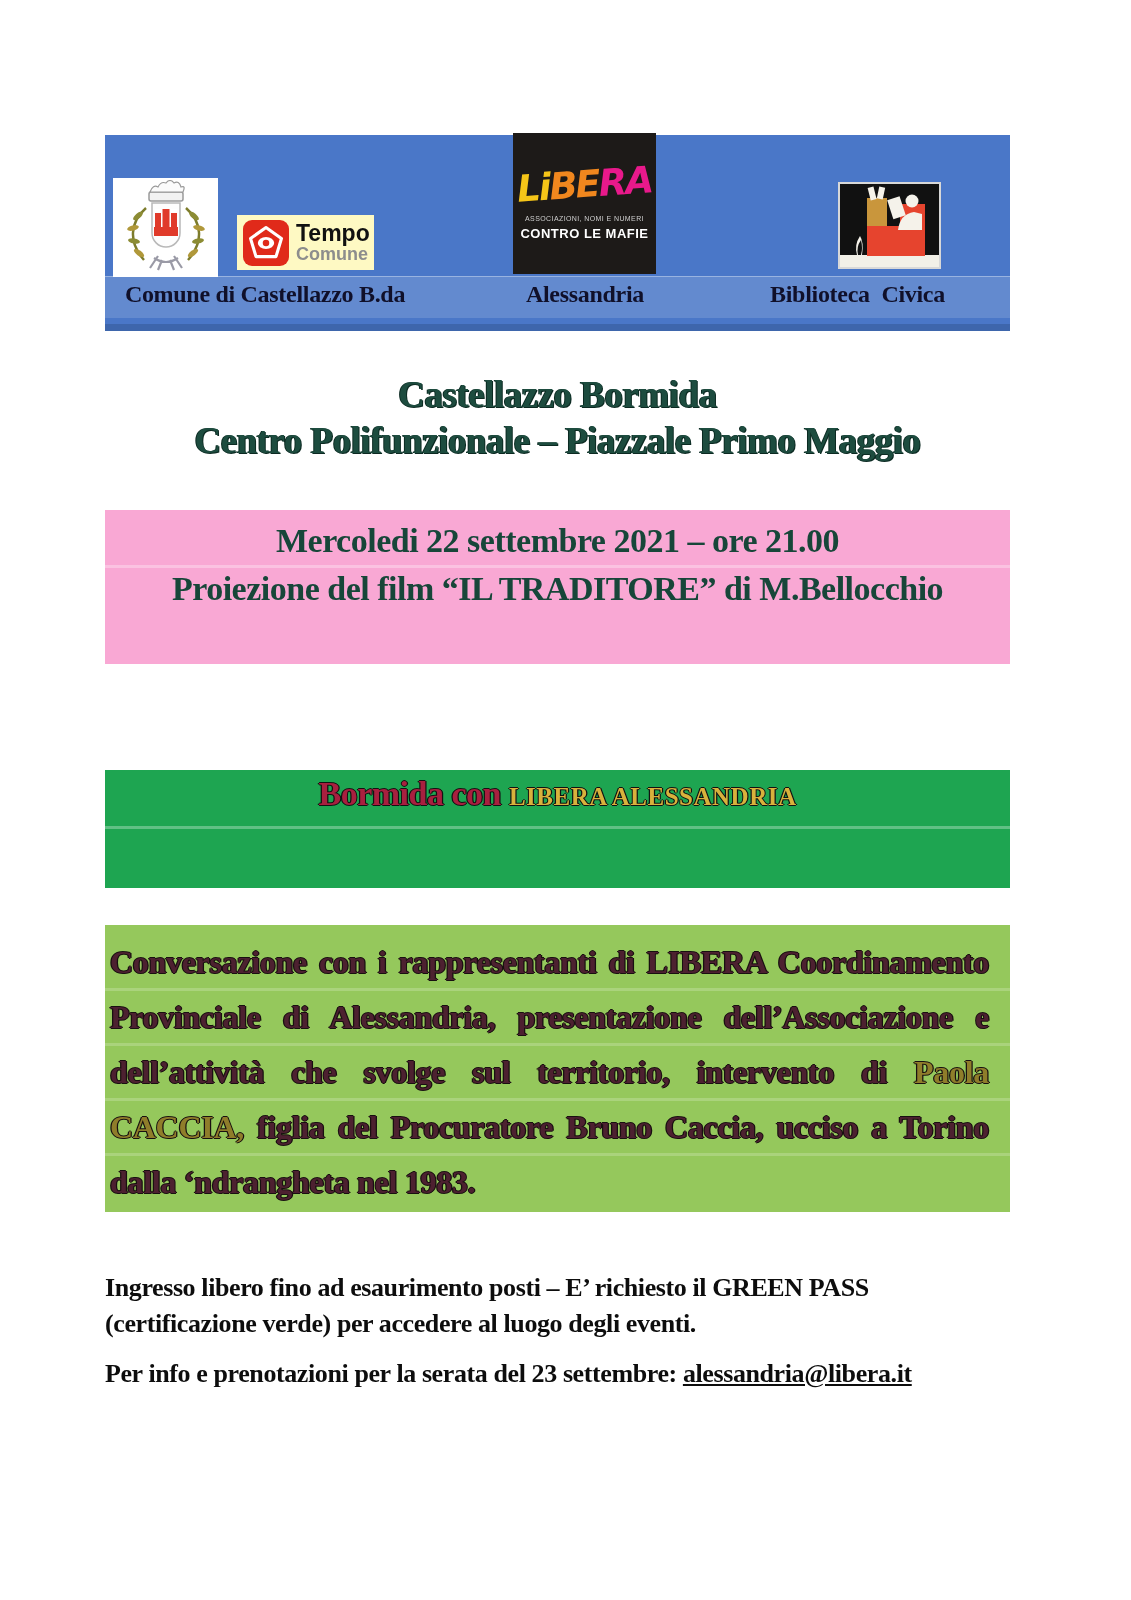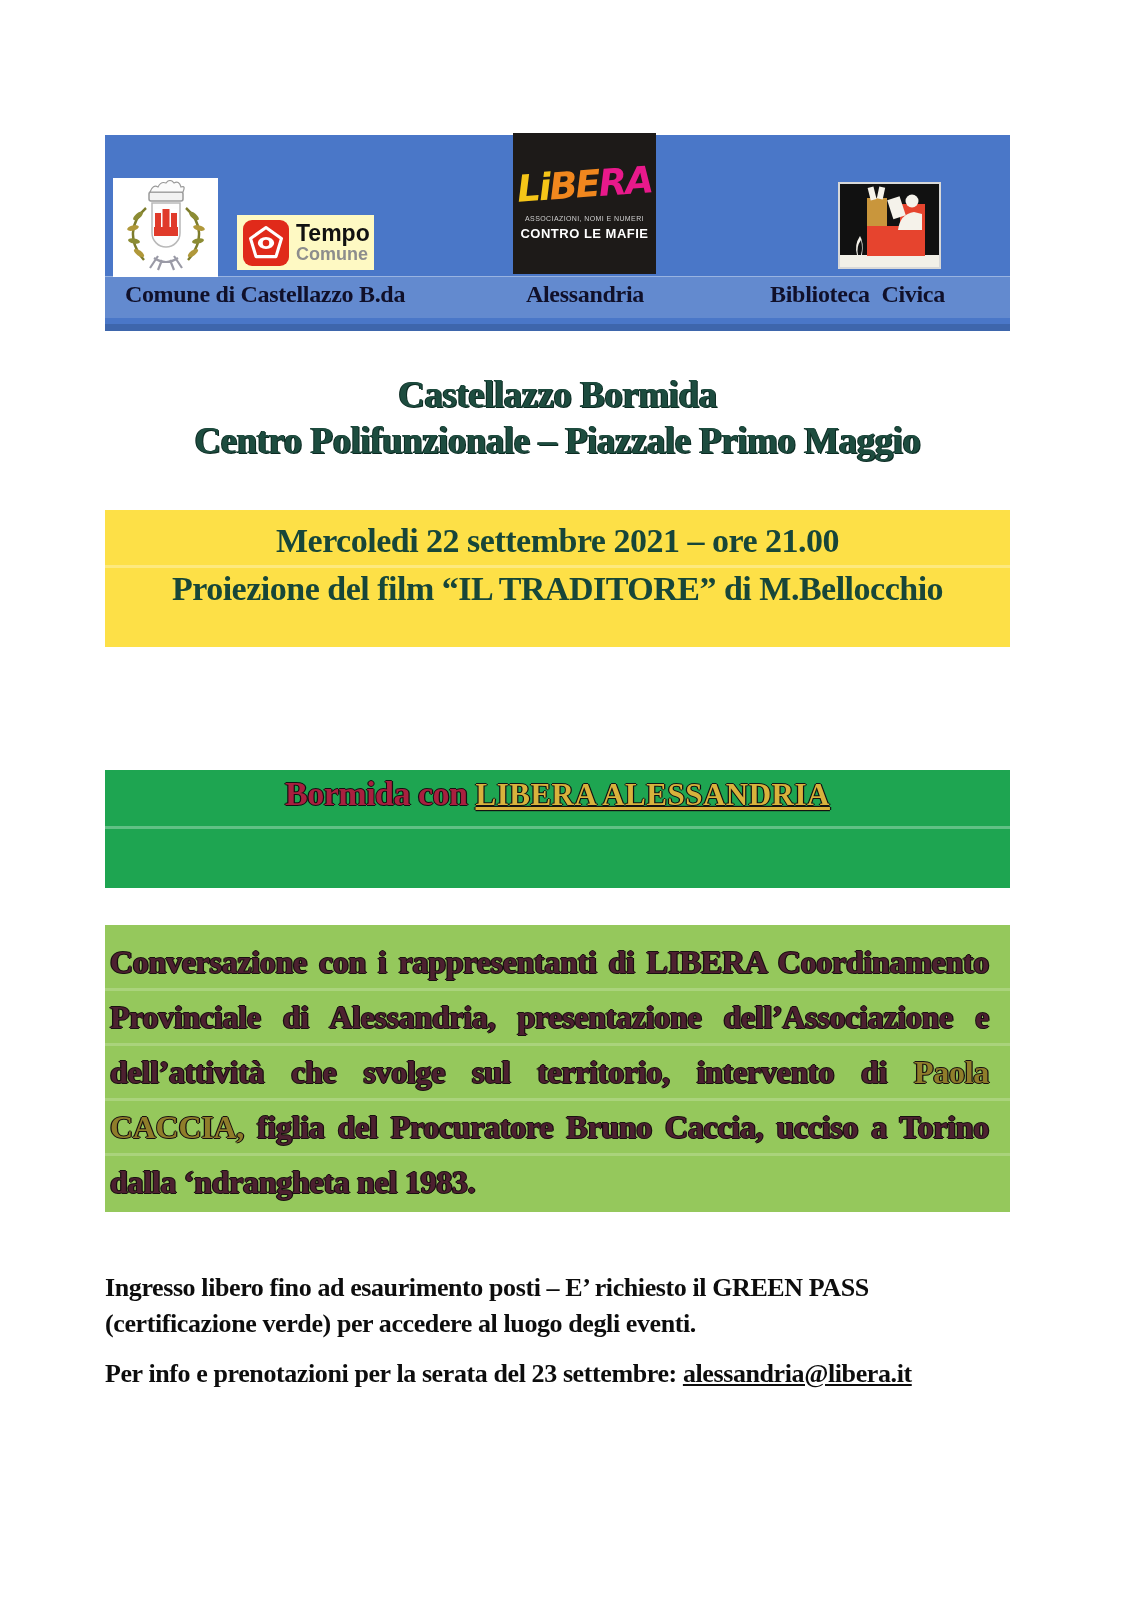--- a/index.html
+++ b/index.html
@@ -73,30 +73,30 @@
   }
   
   .title-block {
     position:absolute; left:105px; top:372px; width:905px;
     text-align:center; color:#1d4c3f; font-weight:bold;
     font-size:37px; line-height:46px; letter-spacing:-0.5px;
     text-shadow:1px 1px 0 #0c2a22, -1px 0 0 #0c2a22;
   }
   
   .band { position:absolute; left:105px; width:905px; text-align:center; font-weight:bold; }
-  .band-cyan { top:510px; height:137px; background:#fde047; color:#143d30; }
+  .band-cyan { top:510px; height:154px; background:#f9a8d4; color:#143d30; }
   .band-green { top:770px; height:118px; background:#1ea551; }
   .band-line { display:block; font-size:34px; line-height:48px; letter-spacing:-0.5px; }
   .pad-top { padding-top:7px; }
   .divider { position:absolute; left:0; width:100%; height:3px; background:rgba(255,255,255,0.3); }
   .outline { text-shadow:1.2px 0 #121212, -1.2px 0 #121212, 0 1.2px #121212, 0 -1.2px #121212; }
   .date-cyan { color:#174639; }
   .date-green { color:#c2285c; }
   .incontro { color:#a8203f; }
-  .libera-ale { color:#d8b23c; font-size:31px; letter-spacing:0.5px;text-decoration:underline; }
+  .libera-ale { color:#d8b23c; font-size:25px; letter-spacing:0.5px; }
   
   .band-desc {
     top:925px; height:287px; background:#95c85c;
     text-align:justify; padding:10px 21px 0 5px;
     font-size:32px; font-weight:bold; line-height:55px; letter-spacing:-0.3px;
     color:#4d2130;
     text-shadow:1.2px 0 #181010, -1.2px 0 #181010, 0 1.2px #181010, 0 -1.2px #181010;
   }
   .band-desc .olive { color:#8f7d2a; }
   .stripe { position:absolute; left:0; width:100%; height:3px; background:rgba(255,255,255,0.2); }

